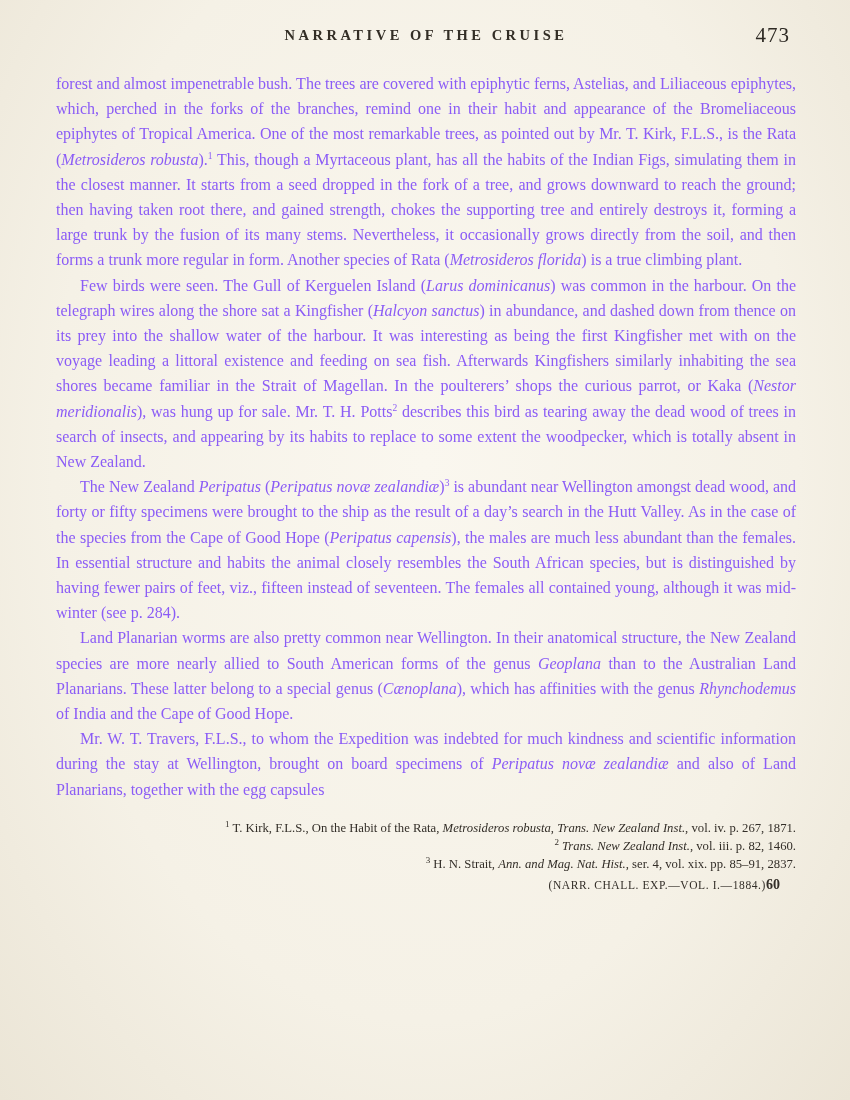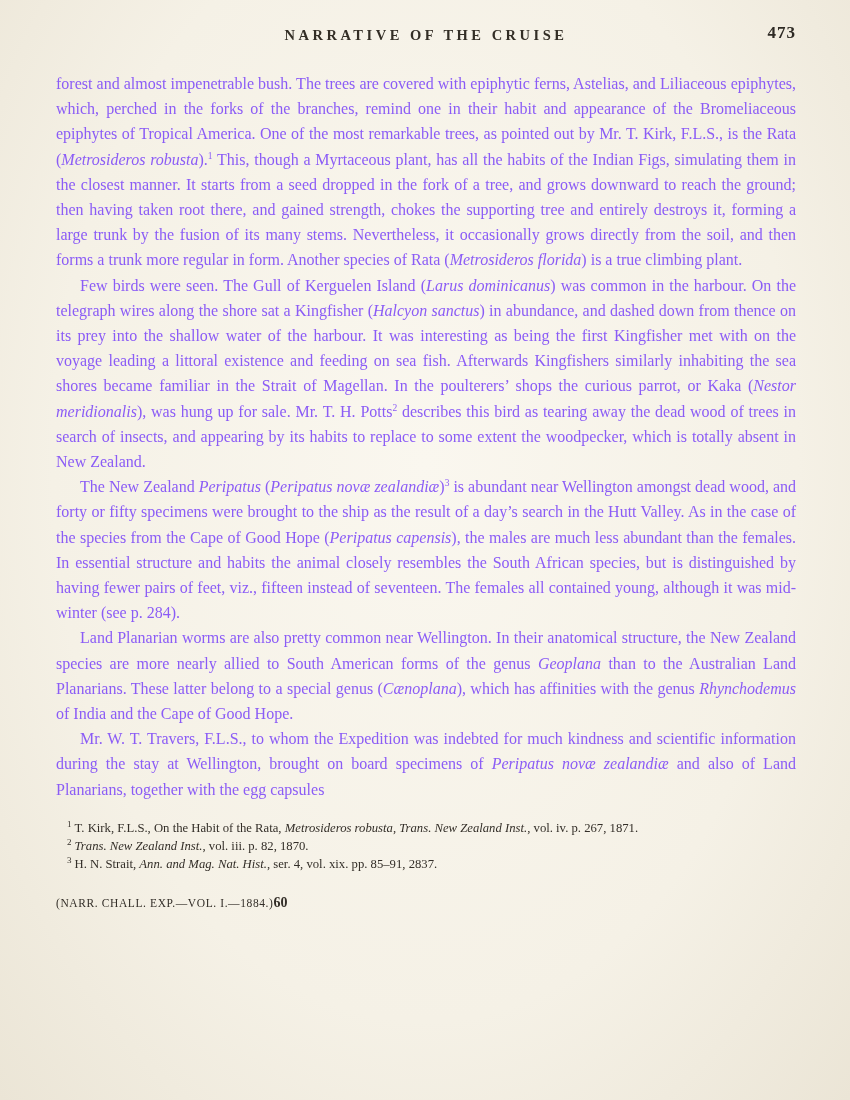--- a/index.html
+++ b/index.html
@@ -27,24 +27,24 @@
     display: block;
     text-align: center;
     font-size: 14.5px;
     letter-spacing: 3.5px;
     font-weight: 600;
     padding-top: 5px;
     color: #332e26;
   }
   .head-page {
     position: absolute;
-    right: 0;
+    right: 6px;
     top: 1px;
-    font-size: 17px;
-    font-weight: 700;
+    font-size: 21px;
+    font-weight: 400;
     letter-spacing: 1px;
   }
   .body-text { margin-top: 21px; }
   .para {
     margin: 0;
     font-size: 16px;
     line-height: 25.2px;
     text-align: justify;
     color: #8b5cf6;
   }
@@ -54,32 +54,32 @@
     line-height: 0;
     vertical-align: super;
   }
   i { font-style: italic; }
   .footnotes { margin-top: 17px; }
   .footnote {
     margin: 0;
     padding-left: 11px;
     font-size: 12.7px;
     line-height: 18px;
-    text-align: left;
+    text-align: right;
     color: #332e28;
   }
   .footnote sup {
     font-size: 9px;
     line-height: 0;
     margin-right: 3px;
   }
   .imprint {
-    margin-top: 22px;
+    margin-top: 4px;
     display: flex;
-    justify-content: flex-start;
+    justify-content: flex-end;
     align-items: baseline;
     font-size: 11.5px;
     letter-spacing: 0.6px;
     color: #332e28;
   }
   .sheet-number {
     font-size: 14px;
     font-weight: 700;
     padding-right: 16px;
     letter-spacing: 0;
@@ -98,21 +98,21 @@
   <div class="body-text">
       <p class="para"><span>forest and almost impenetrable bush.  The trees are covered with epiphytic ferns, Astelias, and Liliaceous epiphytes, which, perched in the forks of the branches, remind one in their habit and appearance of the Bromeliaceous epiphytes of Tropical America.  One of the most remarkable trees, as pointed out by Mr. T. Kirk, F.L.S., is the Rata (</span><i>Metrosideros robusta</i><span>).</span><sup>1</sup><span> This, though a Myrtaceous plant, has all the habits of the Indian Figs, simulating them in the closest manner.  It starts from a seed dropped in the fork of a tree, and grows downward to reach the ground; then having taken root there, and gained strength, chokes the supporting tree and entirely destroys it, forming a large trunk by the fusion of its many stems.  Nevertheless, it occasionally grows directly from the soil, and then forms a trunk more regular in form.  Another species of Rata (</span><i>Metrosideros florida</i><span>) is a true climbing plant.</span></p>
       <p class="para indent"><span>Few birds were seen.  The Gull of Kerguelen Island (</span><i>Larus dominicanus</i><span>) was common in the harbour.  On the telegraph wires along the shore sat a Kingfisher (</span><i>Halcyon sanctus</i><span>) in abundance, and dashed down from thence on its prey into the shallow water of the harbour.  It was interesting as being the first Kingfisher met with on the voyage leading a littoral existence and feeding on sea fish.  Afterwards Kingfishers similarly inhabiting the sea shores became familiar in the Strait of Magellan.  In the poulterers’ shops the curious parrot, or Kaka (</span><i>Nestor meridionalis</i><span>), was hung up for sale.  Mr. T. H. Potts</span><sup>2</sup><span> describes this bird as tearing away the dead wood of trees in search of insects, and appearing by its habits to replace to some extent the woodpecker, which is totally absent in New Zealand.</span></p>
       <p class="para indent"><span>The New Zealand </span><i>Peripatus</i><span> (</span><i>Peripatus novæ zealandiæ</i><span>)</span><sup>3</sup><span> is abundant near Wellington amongst dead wood, and forty or fifty specimens were brought to the ship as the result of a day’s search in the Hutt Valley.  As in the case of the species from the Cape of Good Hope (</span><i>Peripatus capensis</i><span>), the males are much less abundant than the females.  In essential structure and habits the animal closely resembles the South African species, but is distinguished by having fewer pairs of feet, viz., fifteen instead of seventeen.  The females all contained young, although it was mid-winter (see p. 284).</span></p>
       <p class="para indent"><span>Land Planarian worms are also pretty common near Wellington.  In their anatomical structure, the New Zealand species are more nearly allied to South American forms of the genus </span><i>Geoplana</i><span> than to the Australian Land Planarians.  These latter belong to a special genus (</span><i>Cænoplana</i><span>), which has affinities with the genus </span><i>Rhynchodemus</i><span> of India and the Cape of Good Hope.</span></p>
       <p class="para indent"><span>Mr. W. T. Travers, F.L.S., to whom the Expedition was indebted for much kindness and scientific information during the stay at Wellington, brought on board specimens of </span><i>Peripatus novæ zealandiæ</i><span> and also of Land Planarians, together with the egg capsules</span></p>
     </div>
 
   <div class="footnotes">
       <p class="footnote"><sup>1</sup><span>T. Kirk, F.L.S., On the Habit of the Rata, </span><i>Metrosideros robusta</i><span>, </span><i>Trans. New Zealand Inst.</i><span>, vol. iv. p. 267, 1871.</span></p>
-      <p class="footnote"><sup>2</sup><i>Trans. New Zealand Inst.</i><span>, vol. iii. p. 82, 1870.</span></p>
+      <p class="footnote"><sup>2</sup><i>Trans. New Zealand Inst.</i><span>, vol. iii. p. 82, 1460.</span></p>
       <p class="footnote"><sup>3</sup><span>H. N. Strait, </span><i>Ann. and Mag. Nat. Hist.</i><span>, ser. 4, vol. xix. pp. 85–91, 2837.</span></p>
     </div>
 
   <div class="imprint">
     <span>(NARR. CHALL. EXP.—VOL. I.—1884.)</span>
     <span class="sheet-number">60</span>
   </div>
 
 </div>
 

